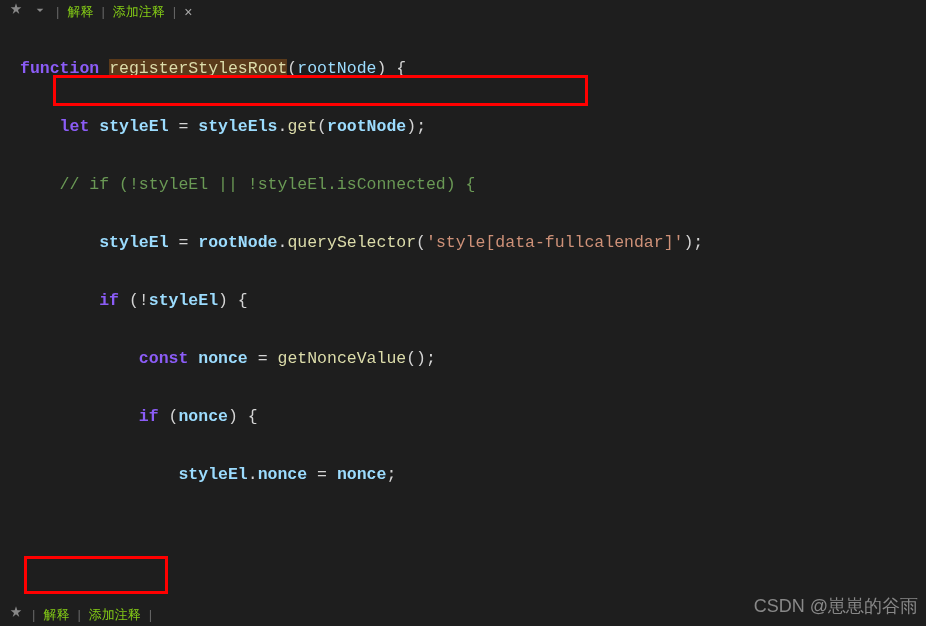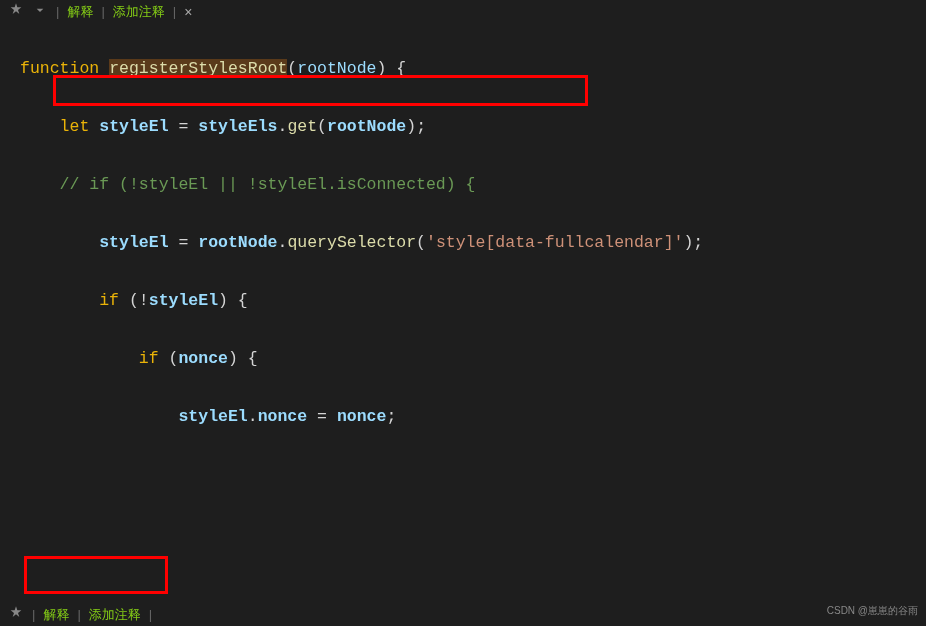--- a/index.html
+++ b/index.html
@@ -24,21 +24,21 @@
 }
 .toolbar-sep { color: #666; }
 .toolbar-item { color: #84cc16; cursor: pointer; }
 .toolbar-close { color: #aaa; font-size: 14px; }
 .code-area {
   padding: 2px 0 0 20px;
   line-height: 29px;
   white-space: pre;
   font-size: 16.5px;
 }
-.kw { color: #eab308; }
+.kw { color: #8b5cf6; font-weight: bold; }
 .fn { color: #dcdcaa; }
 .fn-hl { color: #dcdcaa; background: #5a3a1a; margin-top: 32px; }
 .param { color: #9cdcfe; }
 .var { color: #9cdcfe; font-weight: bold; }
 .str { color: #ce9178; }
 .comment { color: #6a9955; }
 .op { color: #d4d4d4; }
 .punct { color: #d4d4d4; }
 .redbox1 {
   position: absolute;
@@ -56,21 +56,21 @@
   top: 556px;
   width: 144px;
   height: 38px;
   pointer-events: none;
 }
 .watermark {
   position: absolute;
   right: 8px;
   bottom: 8px;
   color: #888;
-  font-size: 10px;
+  font-size: 18px;
   font-family: -apple-system, 'Segoe UI', sans-serif;
 }
 .bottom-icons {
   display: flex;
   align-items: center;
   gap: 8px;
   padding: 2px 8px;
   color: #888;
   font-size: 13px;
   font-family: -apple-system, 'Segoe UI', sans-serif;
@@ -101,20 +101,21 @@
   <span class="toolbar-sep">|</span>
   <span class="toolbar-close">×</span>
 </div>
 
 <div class="code-area">
 <div><span class="kw">function</span> <span class="fn-hl">registerStylesRoot</span><span class="punct">(</span><span class="param">rootNode</span><span class="punct">) {</span></div>
 <div>    <span class="kw">let</span> <span class="var">styleEl</span><span class="op"> = </span><span class="var">styleEls</span><span class="punct">.</span><span class="fn">get</span><span class="punct">(</span><span class="var">rootNode</span><span class="punct">);</span></div>
 <div>    <span class="comment">// if (!styleEl || !styleEl.isConnected) {</span></div>
 <div>        <span class="var">styleEl</span><span class="op"> = </span><span class="var">rootNode</span><span class="punct">.</span><span class="fn">querySelector</span><span class="punct">(</span><span class="str">'style[data-fullcalendar]'</span><span class="punct">);</span></div>
 <div>        <span class="kw">if</span><span class="punct"> (</span><span class="op">!</span><span class="var">styleEl</span><span class="punct">) {</span></div>
+<div>            <span class="kw">const</span> <span class="var">nonce</span><span class="op"> = </span><span class="fn">getNonceValue</span><span class="punct">();</span></div>
 <div>            <span class="kw">if</span><span class="punct"> (</span><span class="var">nonce</span><span class="punct">) {</span></div>
 <div>                <span class="var">styleEl</span><span class="punct">.</span><span class="var">nonce</span><span class="op"> = </span><span class="var">nonce</span><span class="punct">;</span></div>
 
 
 
 
 
 
 
 

